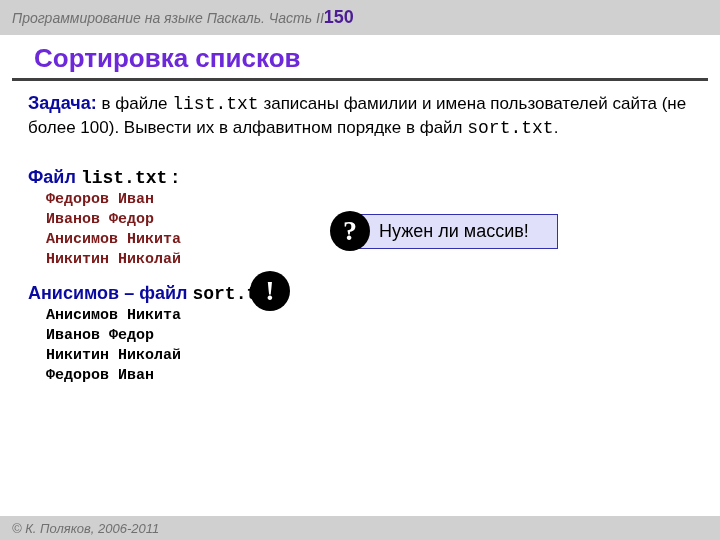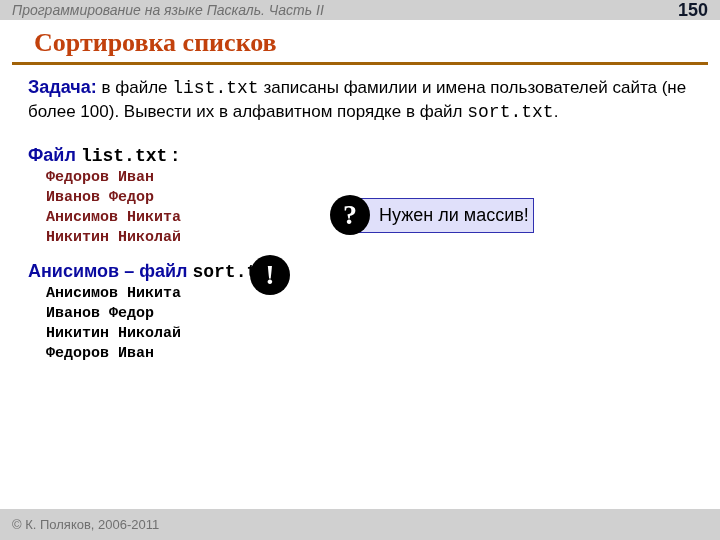--- a/index.html
+++ b/index.html
@@ -5,53 +5,51 @@
   * { box-sizing: border-box; margin: 0; padding: 0; }
   body {
     width: 720px;
     height: 540px;
     background: #fff;
     font-family: Arial, Helvetica, sans-serif;
     position: relative;
     overflow: hidden;
   }
   .header-bar {
-    height: 20px;
+    height: 35px;
     background: #d0d0d0;
     display: flex;
-    justify-content: space-between;
     align-items: center;
     padding: 0 12px;
     color: #707070;
     font-style: italic;
     font-size: 14px;
   }
   .page-number {
     font-style: normal;
     font-weight: bold;
     font-size: 18px;
-    color: #0f172a;
+    color: #4c1d95;
   }
   .title {
     font-size: 26px;
     font-weight: bold;
-    color: #c2410c;
+    color: #6d28d9;
     padding: 8px 20px 4px 22px;
-    border-bottom: 3px solid #a16207;
+    border-bottom: 3px solid #404040;
     margin: 0 12px 10px 12px;
-    font-family: Liberation Serif, serif;
   }
   .content {
     padding: 0 28px;
     position: relative;
   }
   .task {
     font-size: 17px;
     line-height: 1.35;
-    margin-bottom: 20px;
+    margin-bottom: 26px;
   }
   .task .label {
     color: #0a0aa0;
     font-weight: bold;
     font-size: 18px;
   }
   .mono {
     font-family: "Courier New", monospace;
     font-size: 18px;
   }
@@ -93,38 +91,39 @@
     display: flex;
     align-items: center;
     justify-content: center;
     z-index: 2;
     flex-shrink: 0;
     font-family: "Times New Roman", serif;
   }
   .callout .bubble {
     background: #e0e0fa;
     border: 1.5px solid #3030b0;
-    padding: 6px 4px 6px 20px;
+    padding: 6px 28px 6px 20px;
     font-size: 18px;
     color: #000;
     margin-left: -12px;
     white-space: nowrap;
   }
   .footer {
     position: absolute;
     bottom: 0;
     left: 0;
     right: 0;
-    height: 31px;
+    height: 24px;
     background: #d0d0d0;
     display: flex;
     justify-content: space-between;
     align-items: center;
     padding: 0 12px;
     color: #707070;
+    font-style: italic;
     font-size: 13px;
   }
 </style>
 </head>
 <body>
 
 <div class="header-bar">
   <span>Программирование на языке Паскаль. Часть II</span>
   <span class="page-number">150</span>
 </div>

